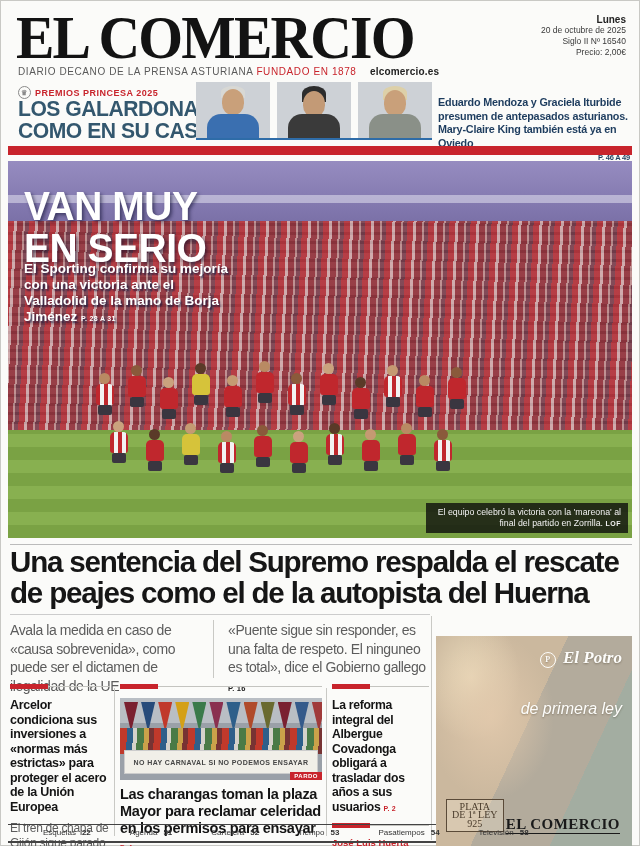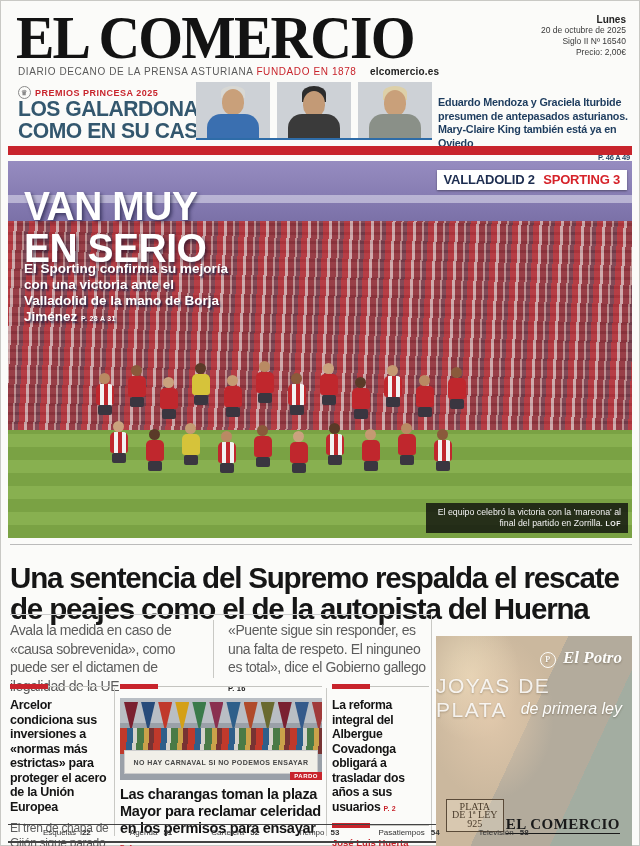--- a/index.html
+++ b/index.html
@@ -52,21 +52,21 @@
         line-height:16px;text-shadow:1.5px 1.5px 2px rgba(10,20,60,.8);}
   .lead-deck .pref{font-size:7px;letter-spacing:.3px;}
   .score-badge{position:absolute;right:5px;top:9px;background:#fff;padding:2px 7px 3px;font-weight:700;
         font-size:13px;letter-spacing:-.2px;white-space:nowrap;box-shadow:0 1px 2px rgba(0,0,0,.4);}
   .score-badge .home{color:#1d2d50;}
   .score-badge .away{color:#d6232a;margin-left:5px;}
   .photo-caption{position:absolute;right:4px;bottom:5px;background:rgba(10,10,10,.78);color:#f2f2f2;
         font-size:8.8px;line-height:11px;text-align:right;padding:4px 7px;width:188px;}
   .photo-caption .credit{font-weight:700;font-size:7px;letter-spacing:.5px;}
   
-  .headline-sec{position:absolute;left:10px;top:544px;width:622px;border-top:1px solid #bbb;padding-top:18px;}
+  .headline-sec{position:absolute;left:10px;top:544px;width:622px;border-top:1px solid #bbb;padding-top:2px;}
   .headline-sec .hl{font-weight:700;font-size:30px;line-height:30.5px;letter-spacing:-1.2px;color:#161616;
         transform:scaleX(.985);transform-origin:0 0;white-space:nowrap;}
   .subdeck{position:absolute;left:10px;top:614px;width:420px;border-top:1px solid #ccc;padding-top:6px;
         display:flex;gap:16px;color:#5c5c5c;font-size:14px;line-height:18.5px;letter-spacing:-.4px;}
   .subdeck .col{width:202px;}
   .subdeck .pref{color:#222;font-weight:700;font-size:7.5px;letter-spacing:.2px;}
   .vline{position:absolute;background:#c9c9c5;width:1px;}
   
   .story-rule{position:relative;height:5px;border-top:1px solid #c4c4c0;margin-bottom:6px;}
   .story-rule:before{content:"";position:absolute;left:0;top:-3px;width:38px;height:5px;background:#c8242c;}
@@ -287,24 +287,20 @@
         </div>
       </div>
     <div class="van-headline">
       <div>VAN MUY</div>
       <div>EN SERIO</div>
     </div>
     <div class="lead-deck">
       <span>El Sporting confirma su mejoría con una victoria ante el Valladolid de la mano de Borja Jiménez</span>
       <span class="pref">P. 28 A 31</span>
     </div>
-    <div class="score-badge">
-      <span class="home">VALLADOLID 2</span>
-      <span class="away">SPORTING 3</span>
-    </div>
     <div class="photo-caption">
       <span>El equipo celebró la victoria con la 'mareona' al final del partido en Zorrilla.</span>
       <span class="credit">LOF</span>
     </div>
   </div>
 
   <div class="headline-sec">
     <div class="hl">Una sentencia del Supremo respalda el rescate</div>
     <div class="hl">de peajes como el de la autopista del Huerna</div>
   </div>
@@ -366,21 +362,20 @@
     <div class="story-rule" style="margin-top:9px"></div>
     <div class="person-name">José Luis Huerta</div>
 
   </div>
 
   <div class="ad">
     <div class="ad-brand">
       <span class="logo">P</span>
       <span>El Potro</span>
     </div>
-    <div class="ad-line1">JOYAS DE PLATA</div>
     <div class="ad-line2">de primera ley</div>
     <div class="ad-hallmark">
       <div>PLATA</div>
       <div>DE 1ª LEY</div>
       <div>925</div>
     </div>
     <div class="ad-publisher">EL COMERCIO</div>
   </div>
 
   <div class="index-bar">

